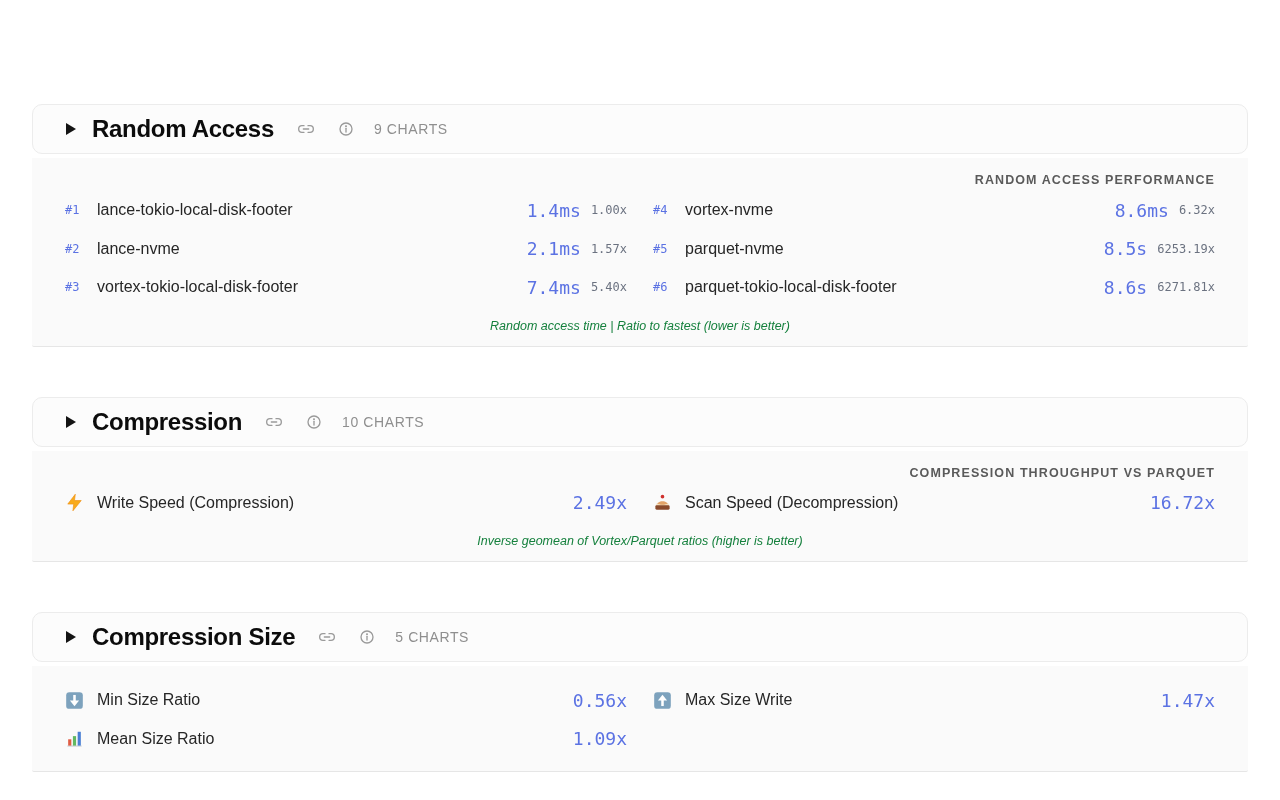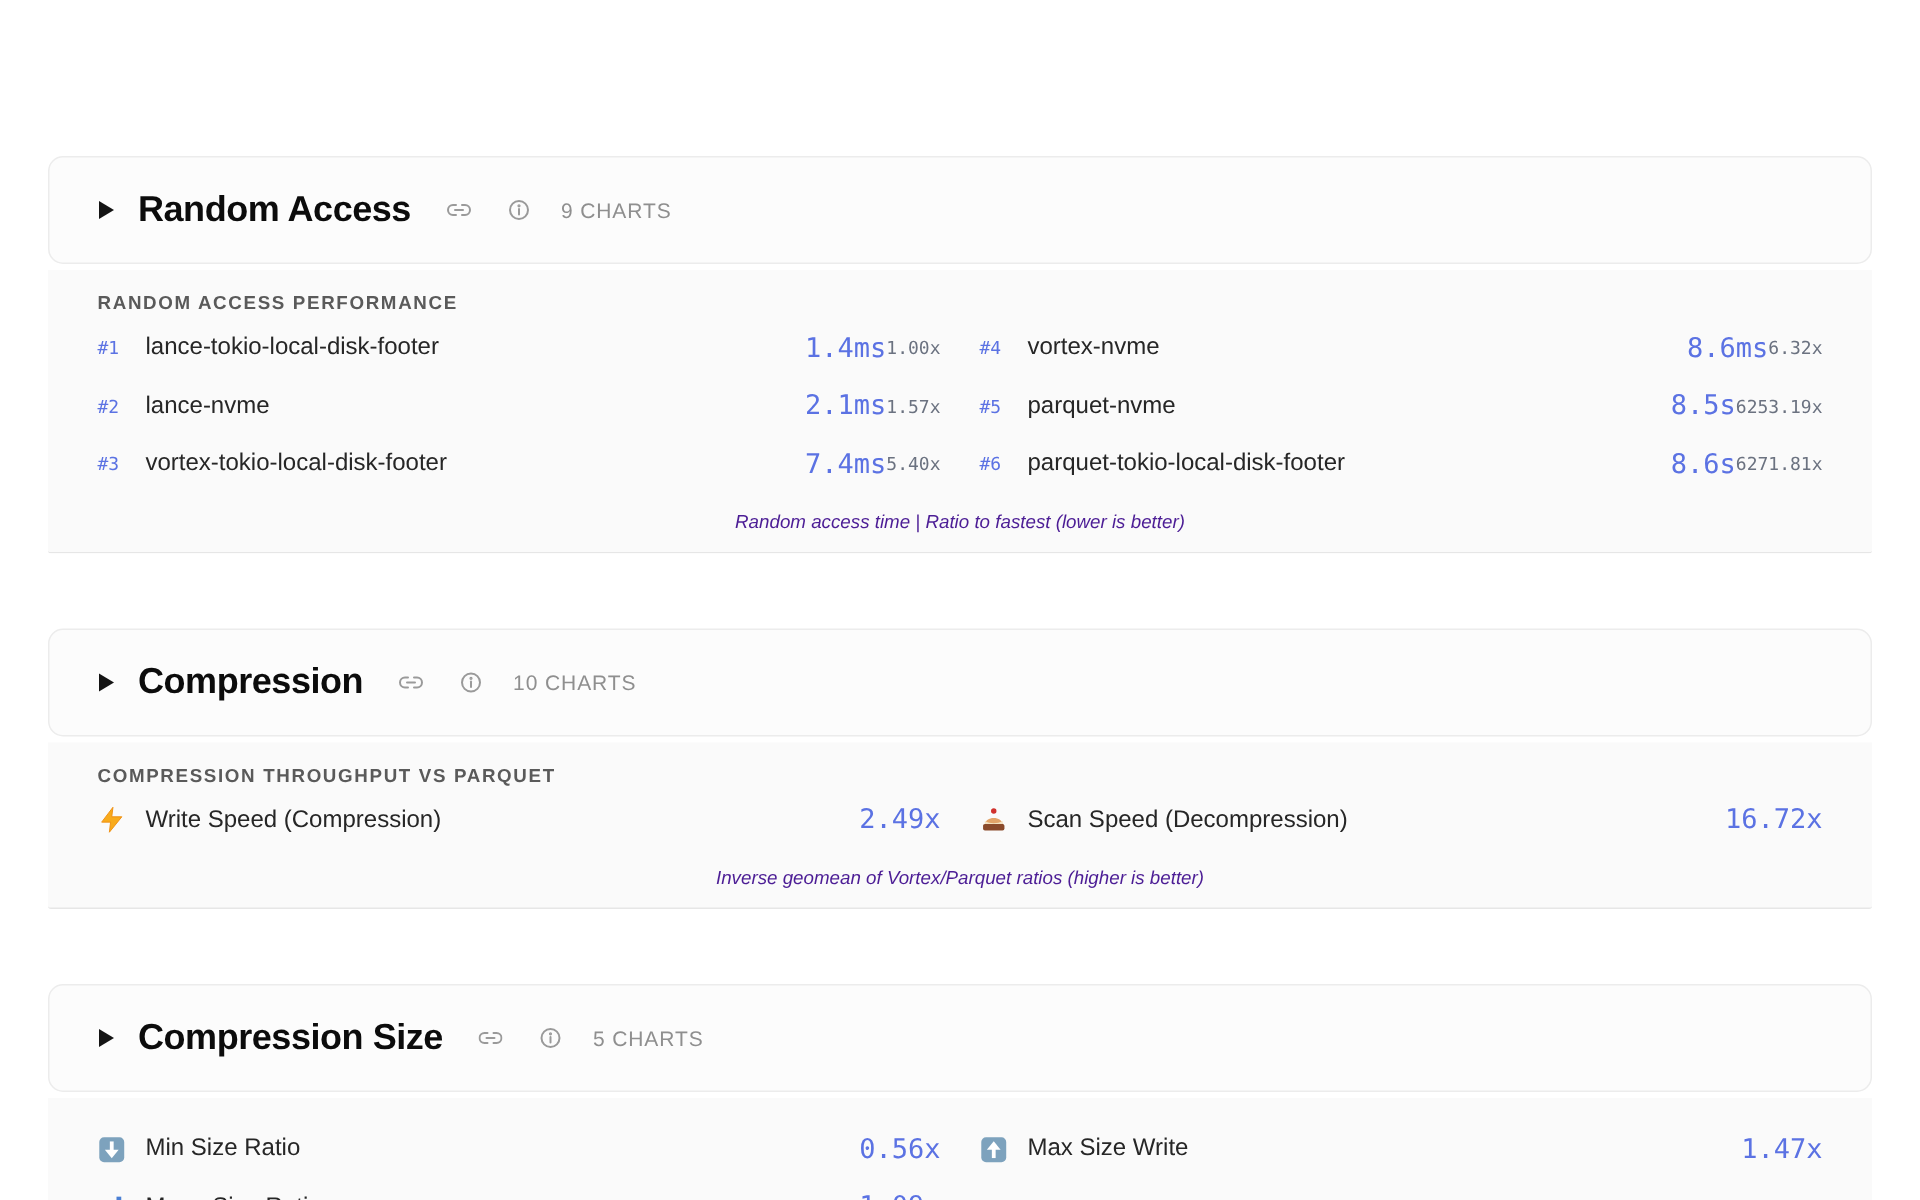--- a/index.html
+++ b/index.html
@@ -8,21 +8,21 @@
     width: 1280px; height: 800px; overflow: hidden;
     background: #ffffff;
     font-family: "Liberation Sans", sans-serif;
     color: #262626;
   }
   .page { padding: 104px 32px 0; }
 
   .section { margin-bottom: 50px; }
 
   .section-header {
-    height: 72px;
+    height: 50px;
     background: #fcfcfc;
     border: 1px solid #ececec;
     border-radius: 10px;
     display: flex; align-items: center;
     padding: 0 33px;
     cursor: pointer;
   }
   .tri {
     width: 0; height: 0;
     border-left: 10px solid #141414;
@@ -47,44 +47,46 @@
     margin-top: 4px;
     background: #fafafa;
     border-bottom: 1px solid #e6e6e6;
     border-radius: 0 0 2px 2px;
     padding: 15px 33px 13px;
   }
   .summary-title {
     font-size: 12.5px; font-weight: 700; color: #5a5a5a;
     letter-spacing: 1.1px;
     margin-bottom: 4px;
+    text-align: right;
   }
   .cols { display: grid; grid-template-columns: 1fr 1fr; column-gap: 26px; }
   .row { height: 38.5px; display: flex; align-items: center; }
   .rank {
     width: 32px; flex: 0 0 32px;
     font-family: "DejaVu Sans Mono", monospace;
     font-size: 12px; color: #5b72e3;
   }
   .name { flex: 1; font-size: 16px; color: #262626; }
   .value {
     font-family: "DejaVu Sans Mono", monospace;
     font-size: 18px; color: #5b72e3;
   }
   .ratio {
     font-family: "DejaVu Sans Mono", monospace;
     font-size: 12px; color: #6b7280;
+    margin-left: 10px;
   }
   .micon { width: 19px; height: 19px; flex: 0 0 19px; margin-right: 13px; display: inline-flex; }
   .micon svg { width: 19px; height: 19px; }
   .caption {
     margin-top: 12px;
     text-align: center;
     font-style: italic;
-    font-size: 12.5px; color: #4c1d95;
+    font-size: 12.5px; color: #15803d;
   }
 </style>
 </head>
 <body>
 
 <div class="page">
 
   <div class="section">
     <div class="section-header">
       <span class="tri"></span>

